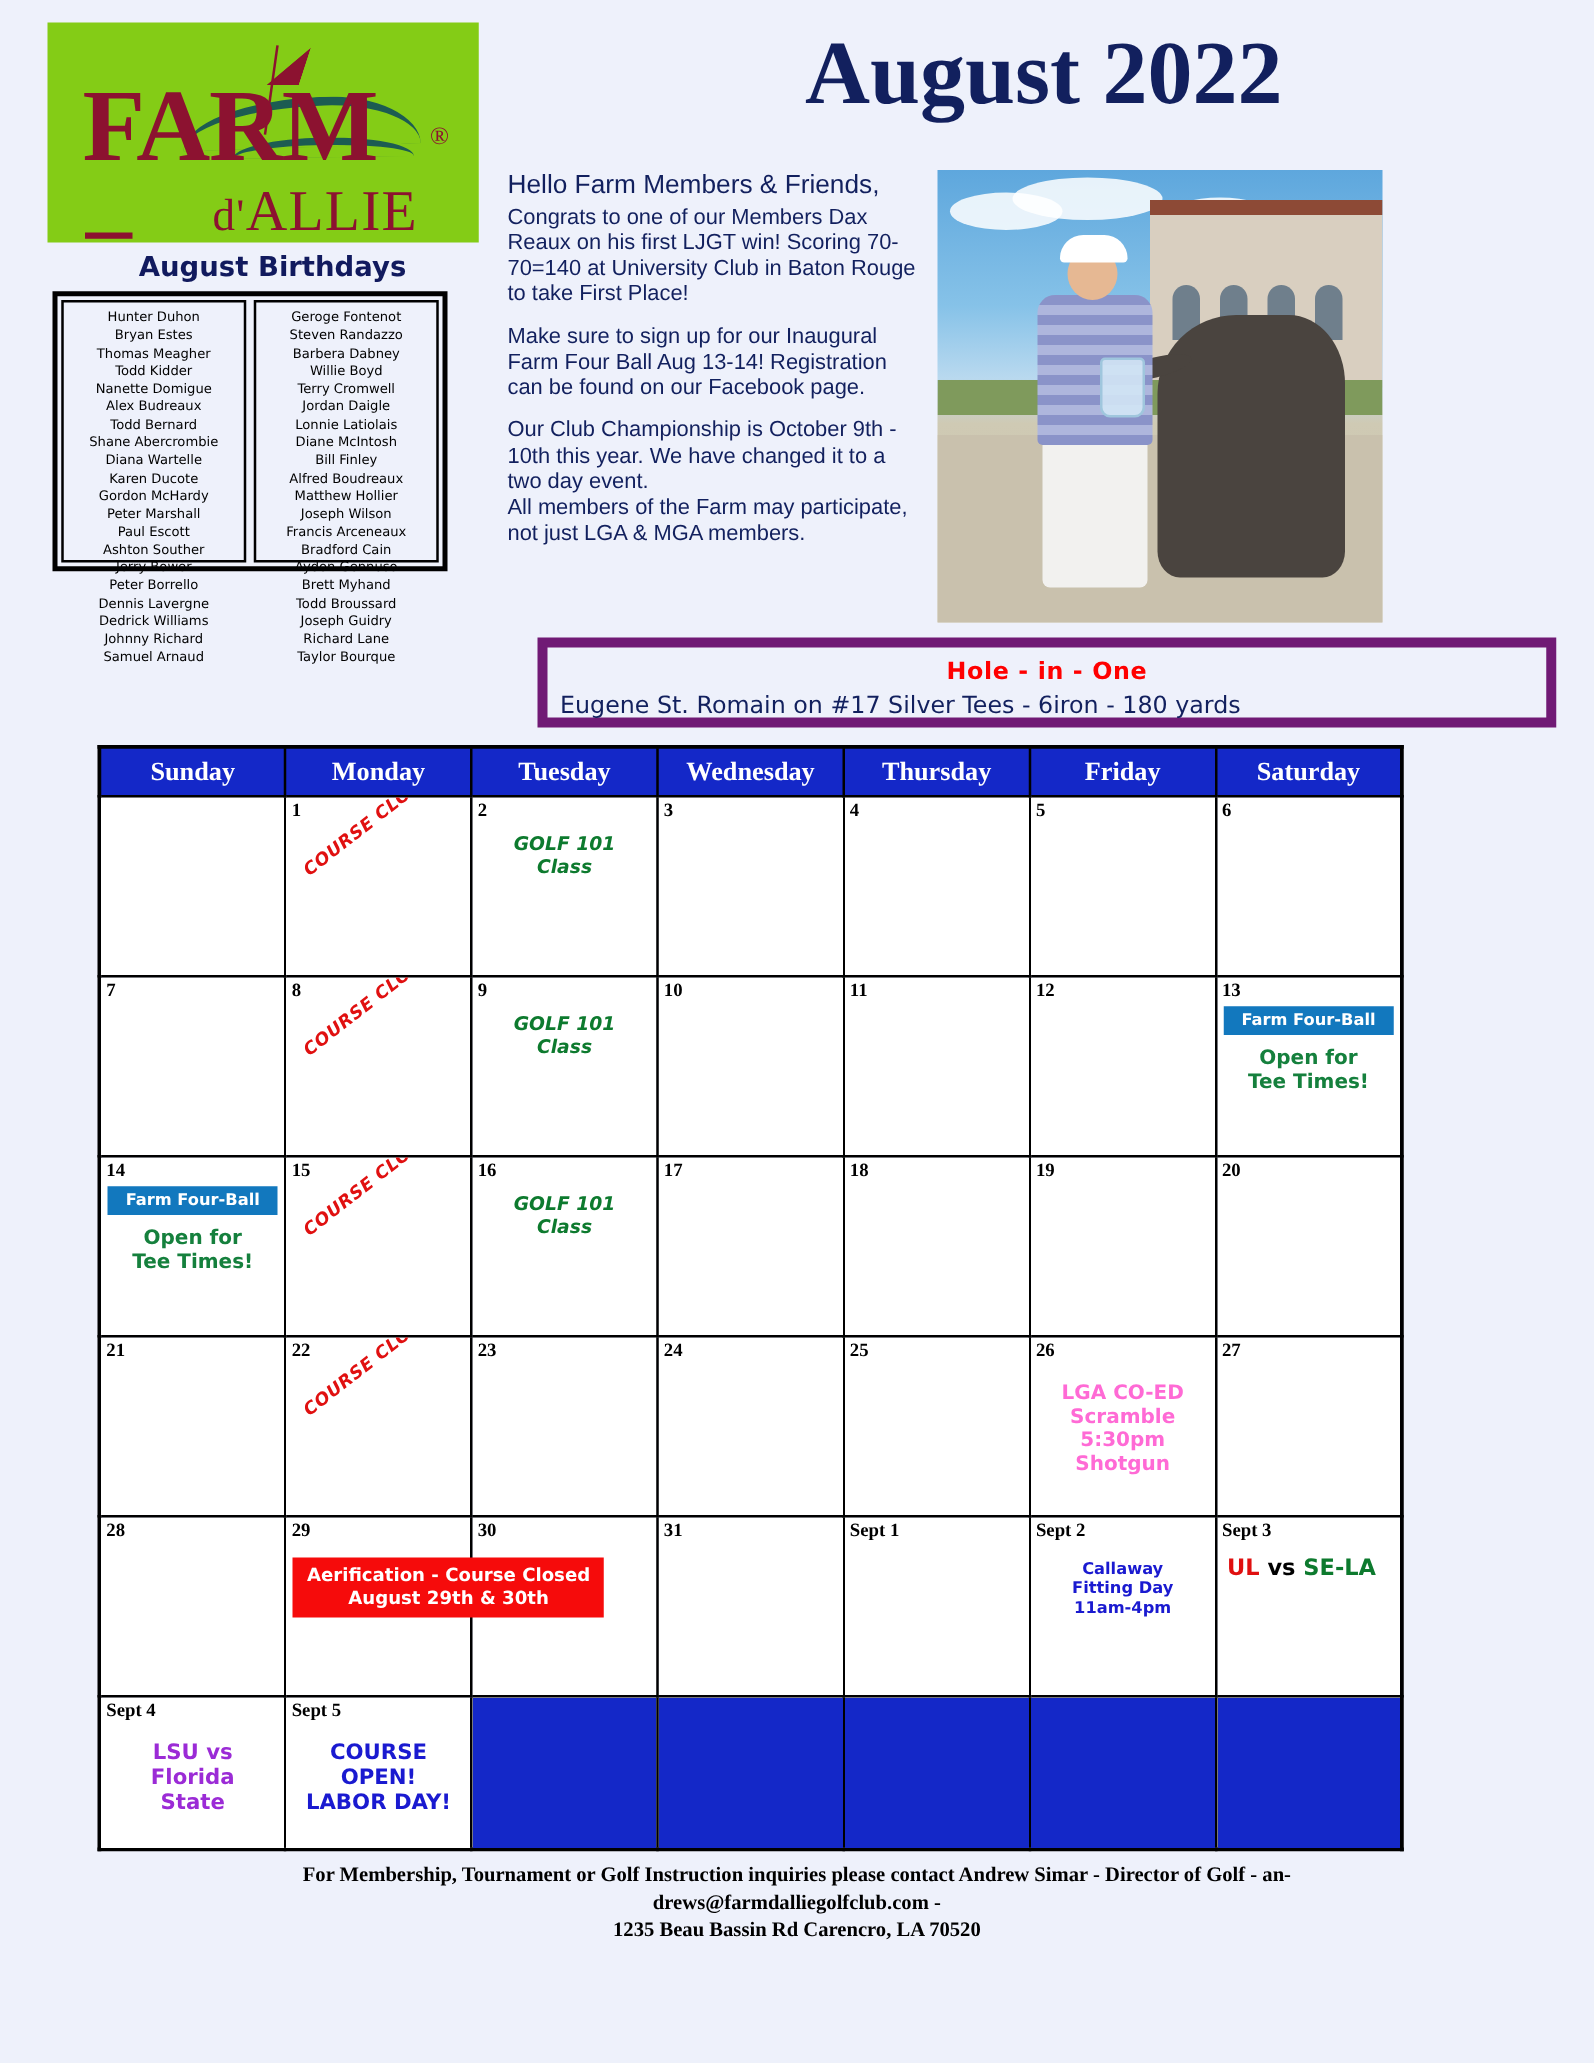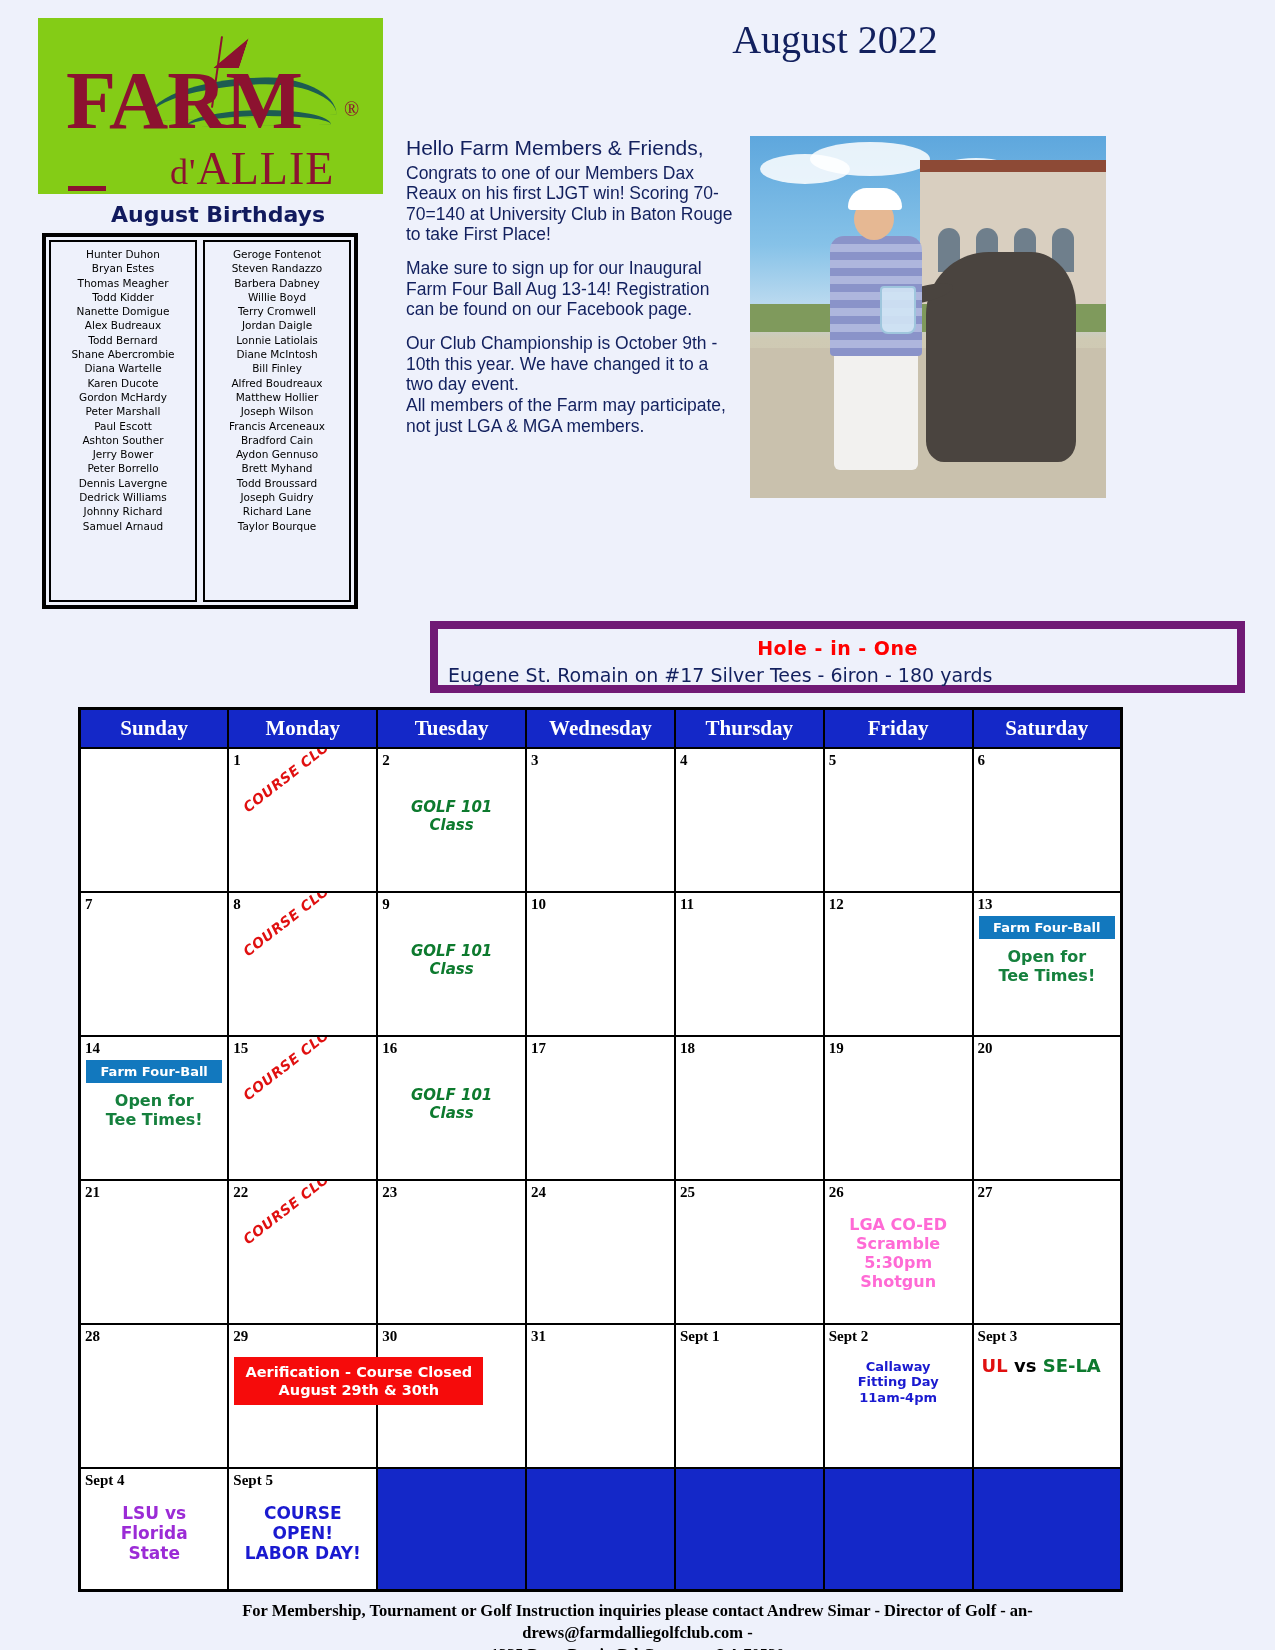--- a/index.html
+++ b/index.html
@@ -119,21 +119,21 @@
     color: #111a5e;
     margin: 8px 0 6px 0;
   }
   .bday-outer {
     border: 4px solid #000;
     background: #eef1fb;
     padding: 3px;
     display: flex;
     width: 316px;
     margin-left: 4px;
-    height: 376px;
+    height: 224px;
   }
   .bday-col {
     flex: 1 1 50%;
     border: 2px solid #000;
     background: #eef1fb;
     padding: 5px 2px;
     text-align: center;
   }
   .bday-col + .bday-col { margin-left: 6px; }
   .bday-col li {
@@ -328,21 +328,21 @@
     text-align: center;
     font-family: "DejaVu Sans", sans-serif;
     font-weight: bold;
     line-height: 1.2;
     white-space: pre-line;
   }
   .ev-golf101 {
     color: #0d7a2e;
     font-size: 15px;
     font-style: italic;
-    margin-top: 29px;
+    margin-top: 8px;
   }
   .closed {
     position: absolute;
     left: 16px; top: 52px;
     color: #e01010;
     font-family: "DejaVu Sans", sans-serif;
     font-weight: bold;
     font-style: italic;
     font-size: 14px;
     transform: rotate(-38deg);
@@ -511,21 +511,21 @@
       <div class="ph-person-pants"></div>
       <div class="ph-person-shirt"></div>
       <div class="ph-trophy"></div>
       <div class="ph-person-head"></div>
       <div class="ph-person-cap"></div>
     </div>
   </div>
 </div>
 
 <div style="position:absolute; left:420px; top:18px; width:830px; text-align:center;">
-  <div style="font-family:'Liberation Serif',serif;font-weight:normal;font-size:40px;color:#12205e;line-height:1.12;">August 2022</div>
+  <div style="font-family:'Liberation Serif',serif;font-weight:bold;font-size:72px;color:#12205e;line-height:1.12;">August 2022</div>
 </div>
 
 <div class="hio">
   <div class="hio-title">Hole - in - One</div>
   <div class="hio-body">Eugene St. Romain on #17 Silver Tees - 6iron - 180 yards</div>
 </div>
 
 <table class="cal">
   <thead>
     <tr>

